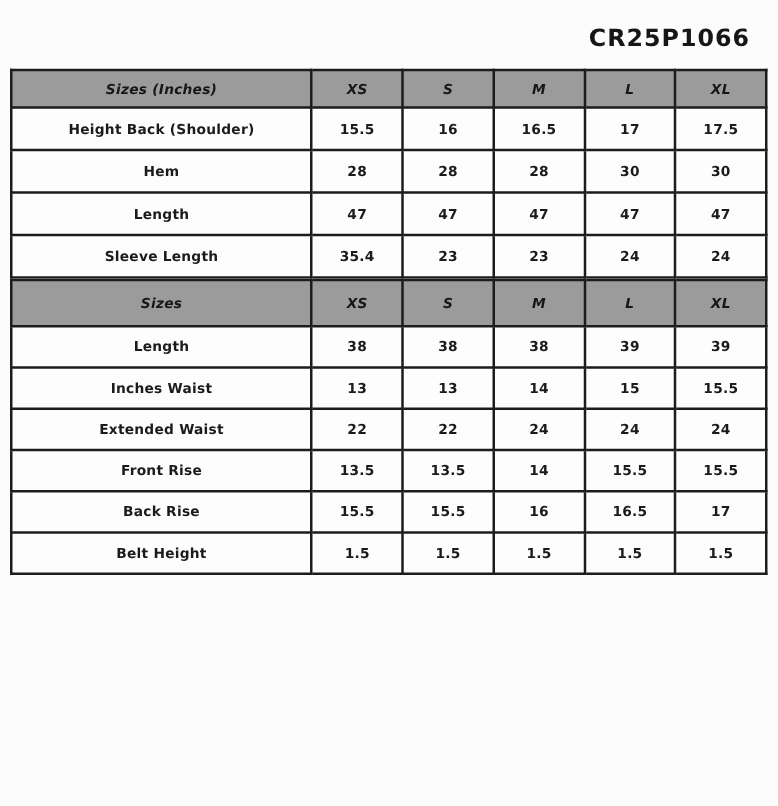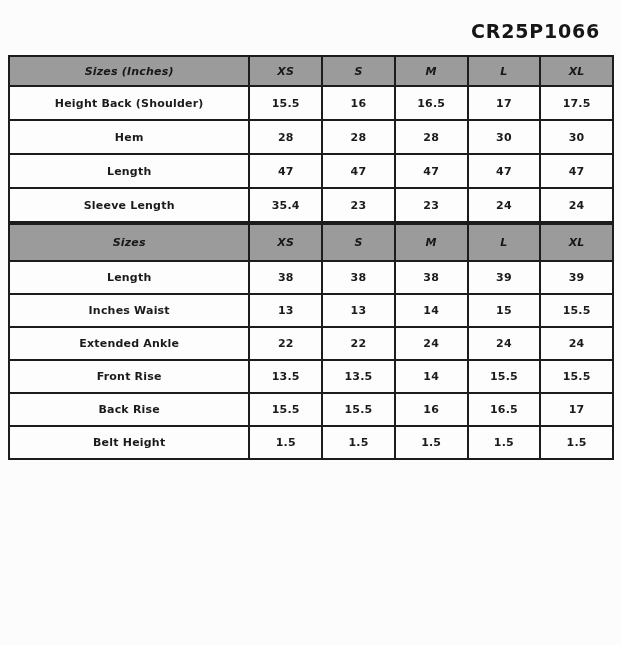--- a/index.html
+++ b/index.html
@@ -157,21 +157,21 @@
         </tr>
         <tr>
           <td>Inches Waist</td>
           <td>13</td>
           <td>13</td>
           <td>14</td>
           <td>15</td>
           <td>15.5</td>
         </tr>
         <tr>
-          <td>Extended Ankle</td>
+          <td>Extended Waist</td>
           <td>22</td>
           <td>22</td>
           <td>24</td>
           <td>24</td>
           <td>24</td>
         </tr>
         <tr>
           <td>Front Rise</td>
           <td>13.5</td>
           <td>13.5</td>

